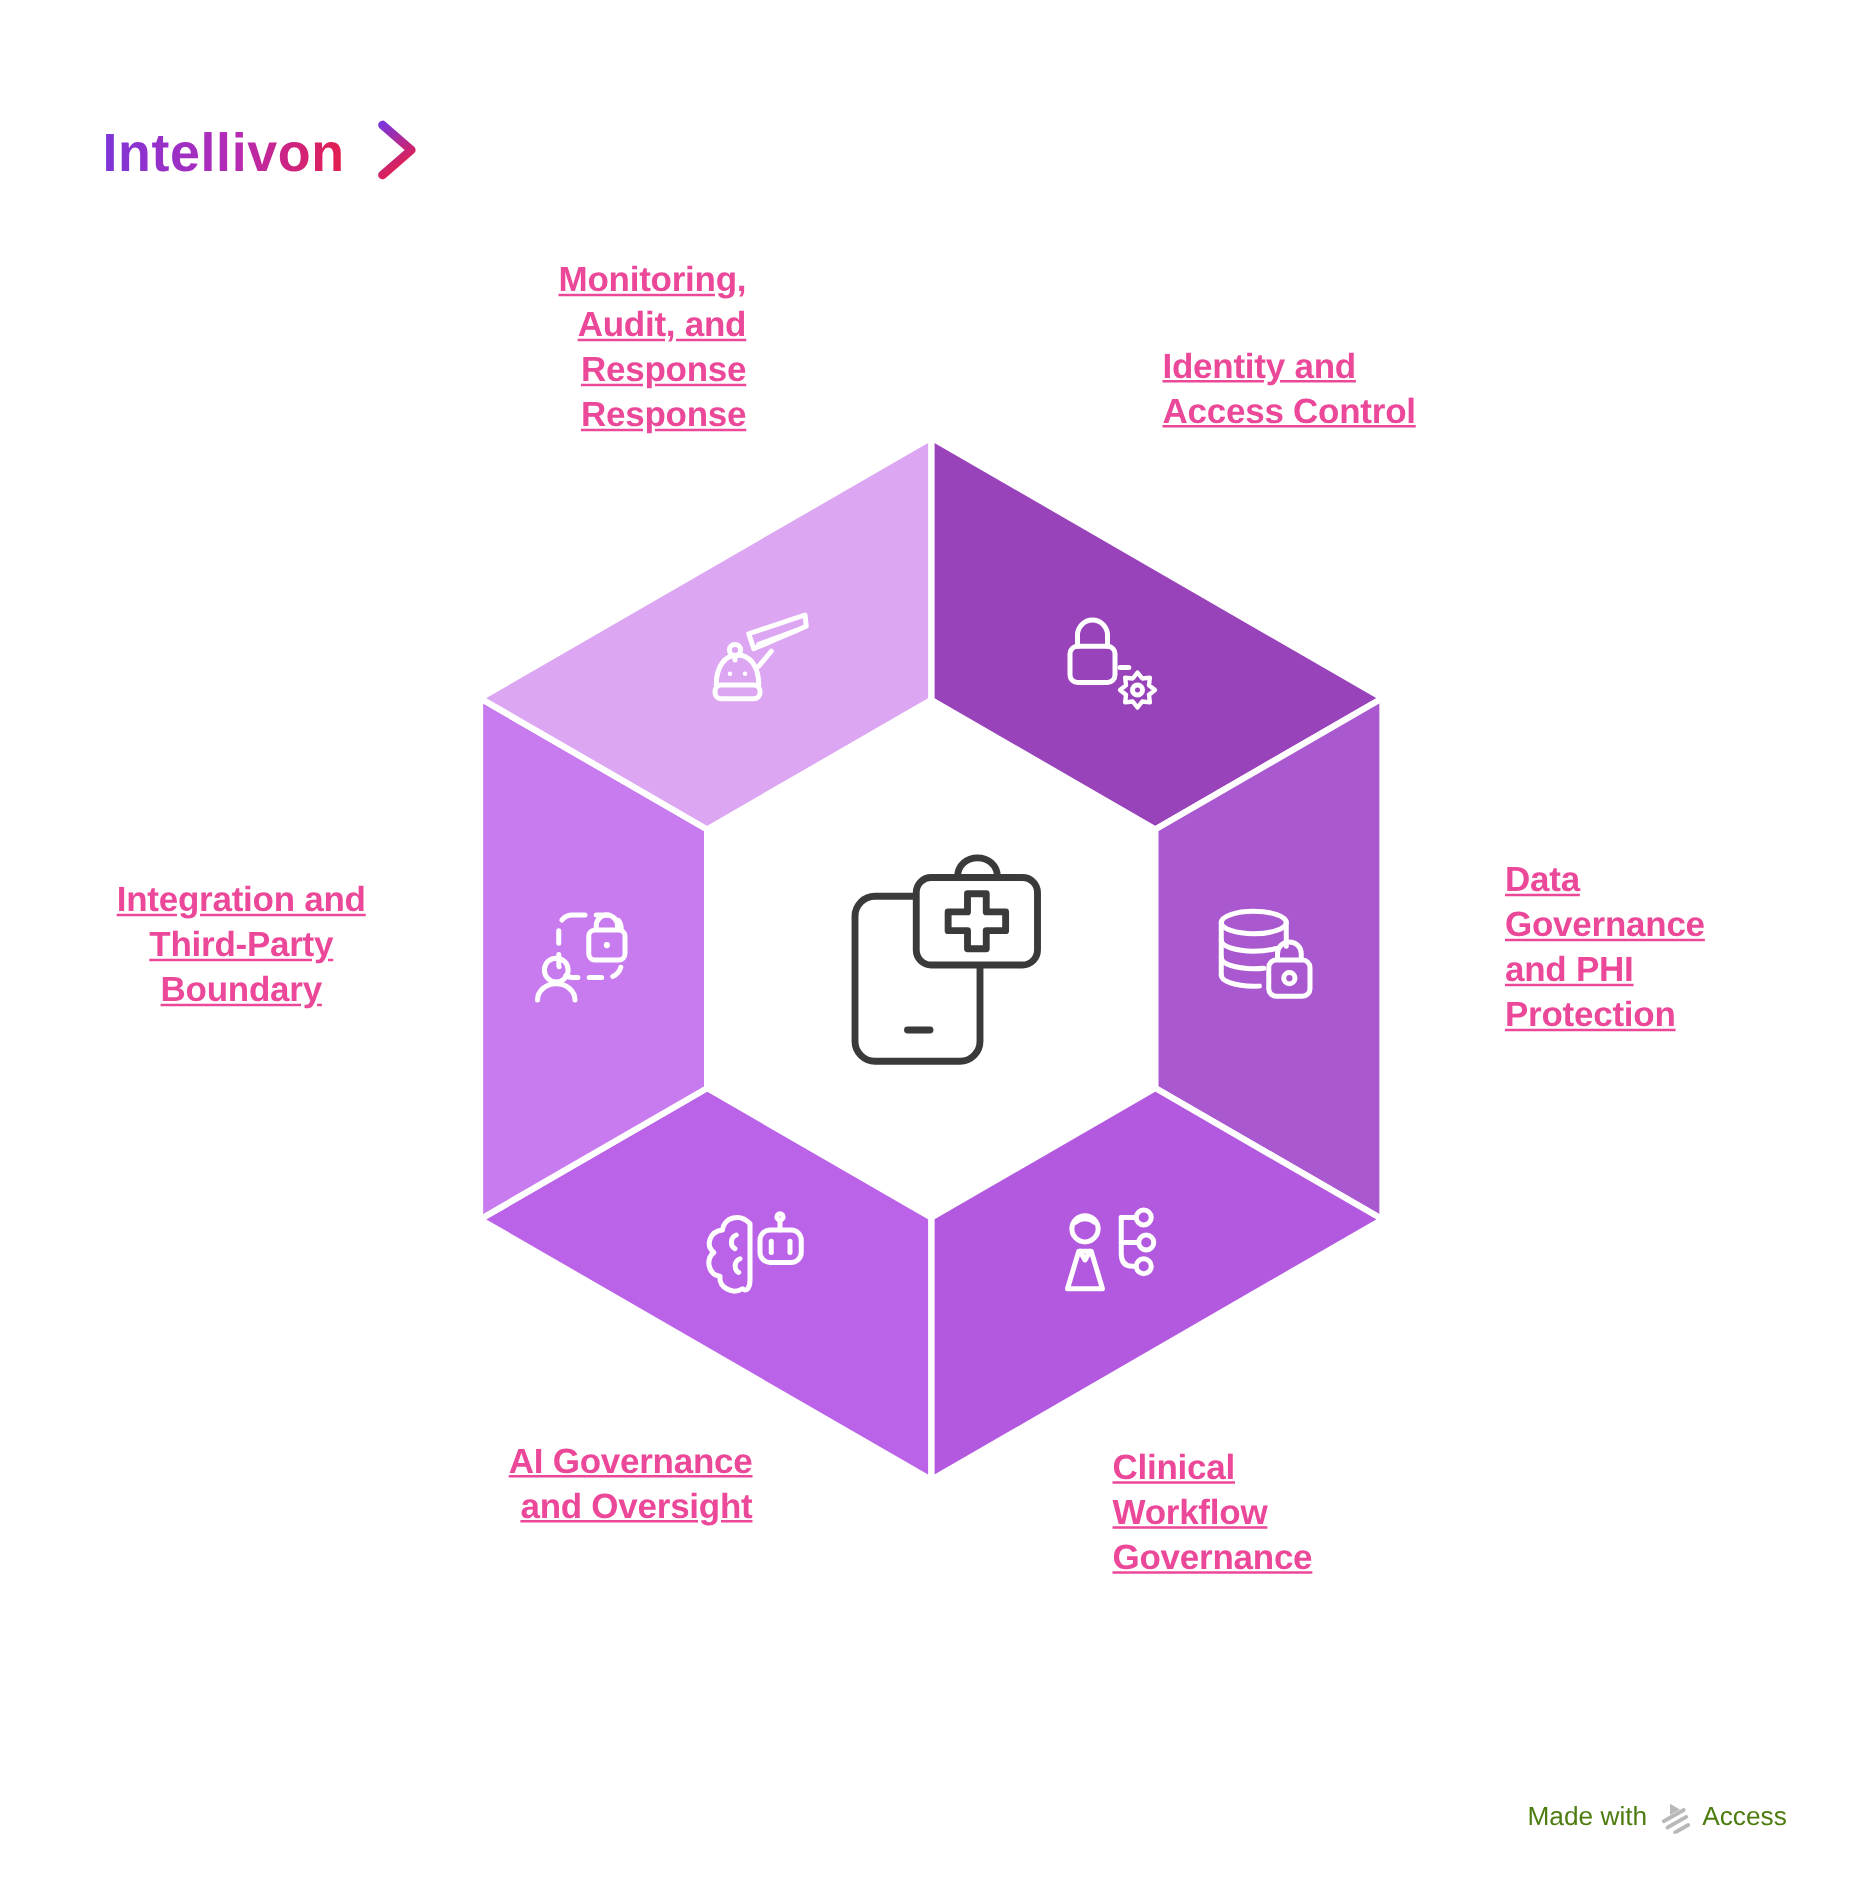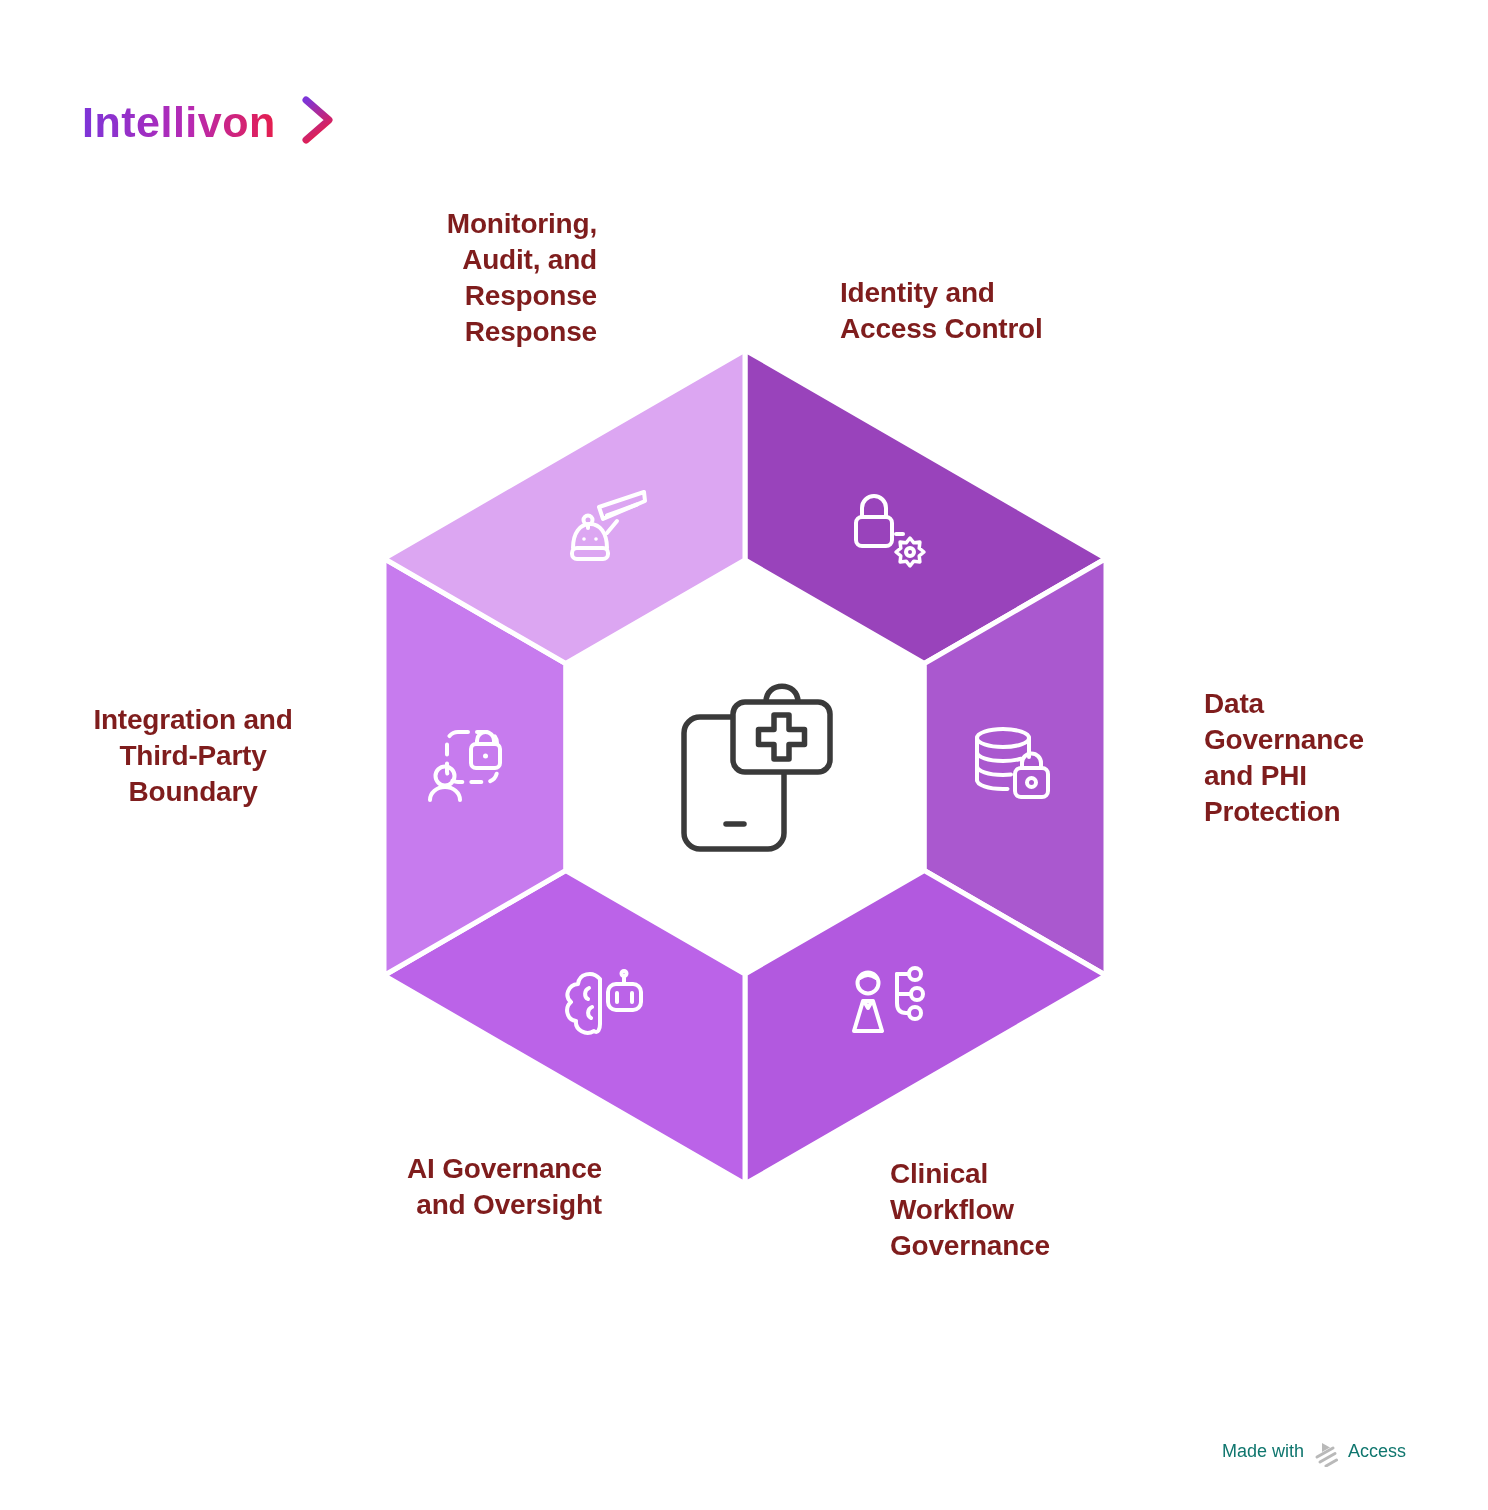--- a/index.html
+++ b/index.html
@@ -1,27 +1,27 @@
 <!DOCTYPE html>
 <html><head>
 <meta charset="utf-8">
 <style>
   html,body{margin:0;padding:0;background:#fff;}
   .canvas{position:relative;width:1488px;height:1492px;background:#ffffff;overflow:hidden;
           font-family:"Liberation Sans",sans-serif;}
   .hex-svg{position:absolute;left:0;top:0;}
   .logo-svg{position:absolute;left:80px;top:92px;}
   .logo-svg text{font-family:"Liberation Sans",sans-serif;font-size:43px;font-weight:600;letter-spacing:0.5px;}
-  .label{position:absolute;font-weight:bold;font-size:28px;line-height:36px;color:#7f1d1d;letter-spacing:-0.2px;}
+  .label{position:absolute;font-weight:bold;font-size:28px;line-height:36px;color:#ec4899;letter-spacing:-0.2px;text-decoration:underline;}
   .label.align-right{text-align:right;}
   .label.align-center{text-align:right;}
   .seg-icon{fill:none;stroke:#ffffff;stroke-width:4;stroke-linecap:round;stroke-linejoin:round;}
   .center-icon{fill:none;stroke:#3a3a3a;stroke-width:5.5;stroke-linecap:round;stroke-linejoin:round;}
-  .watermark{position:absolute;left:1222px;top:1441px;display:flex;align-items:flex-start;gap:9px;
-             color:#0f766e;font-size:18px;font-weight:400;}
+  .watermark{position:absolute;left:1222px;top:1441px;display:flex;align-items:center;gap:9px;
+             color:#4d7c0f;font-size:21px;font-weight:400;}
   .napkin-icon{display:inline-block;}
 </style>
 </head>
 <body>
 
 <div class="canvas">
 
   <svg class="logo-svg" width="320" height="60" viewBox="0 0 320 60">
     <defs>
       <linearGradient id="grad-logo" x1="0" y1="0" x2="1" y2="0">
@@ -121,21 +121,21 @@
     </g>
   </svg>
 
   <div class="label align-right" style="left:357px;top:206px;width:240px;">
     <div>Monitoring,</div>
     <div>Audit, and</div>
     <div>Response</div>
     <div>Response</div>
   </div>
 
-  <div class="label" style="left:840px;top:275px;width:270px;">
+  <div class="label" style="left:930px;top:275px;width:270px;">
     <div>Identity and</div>
     <div>Access Control</div>
   </div>
 
   <div class="label" style="left:1180px;top:686px;width:220px;margin-left:24px;">
     <div>Data</div>
     <div>Governance</div>
     <div>and PHI</div>
     <div>Protection</div>
   </div>

